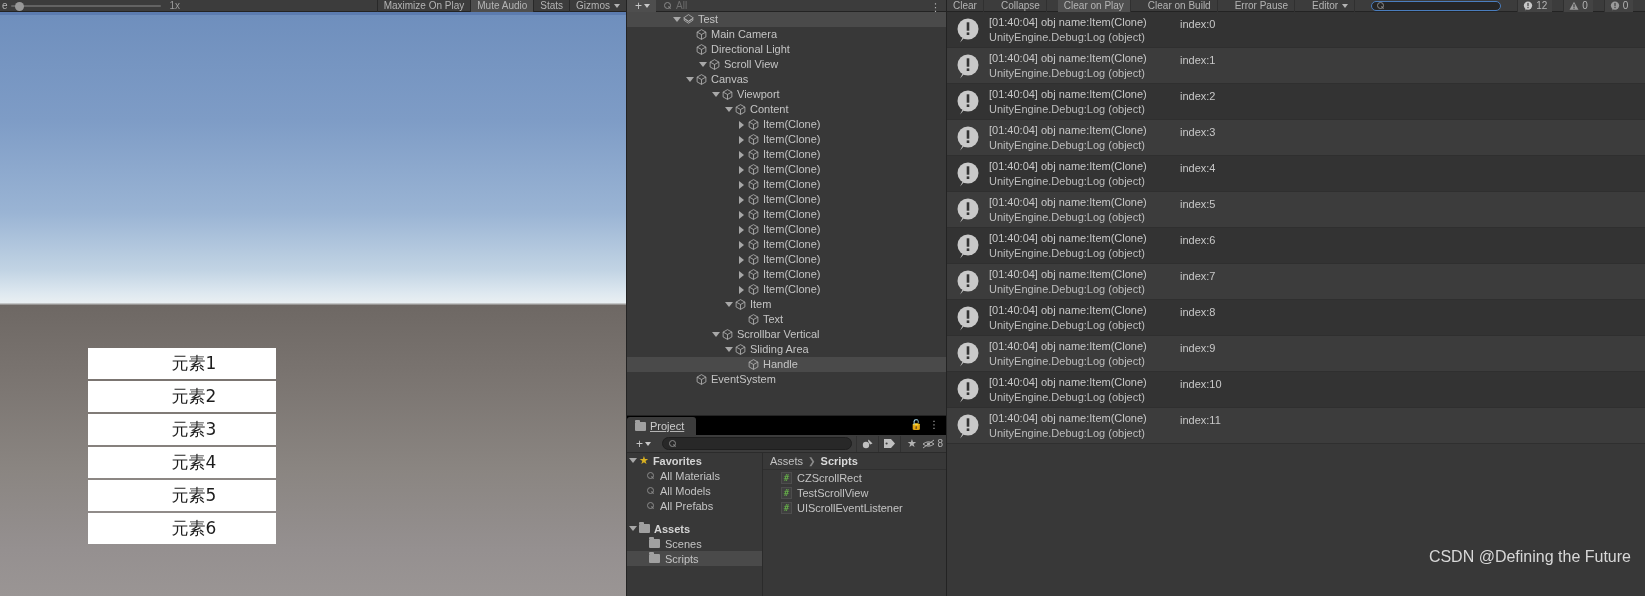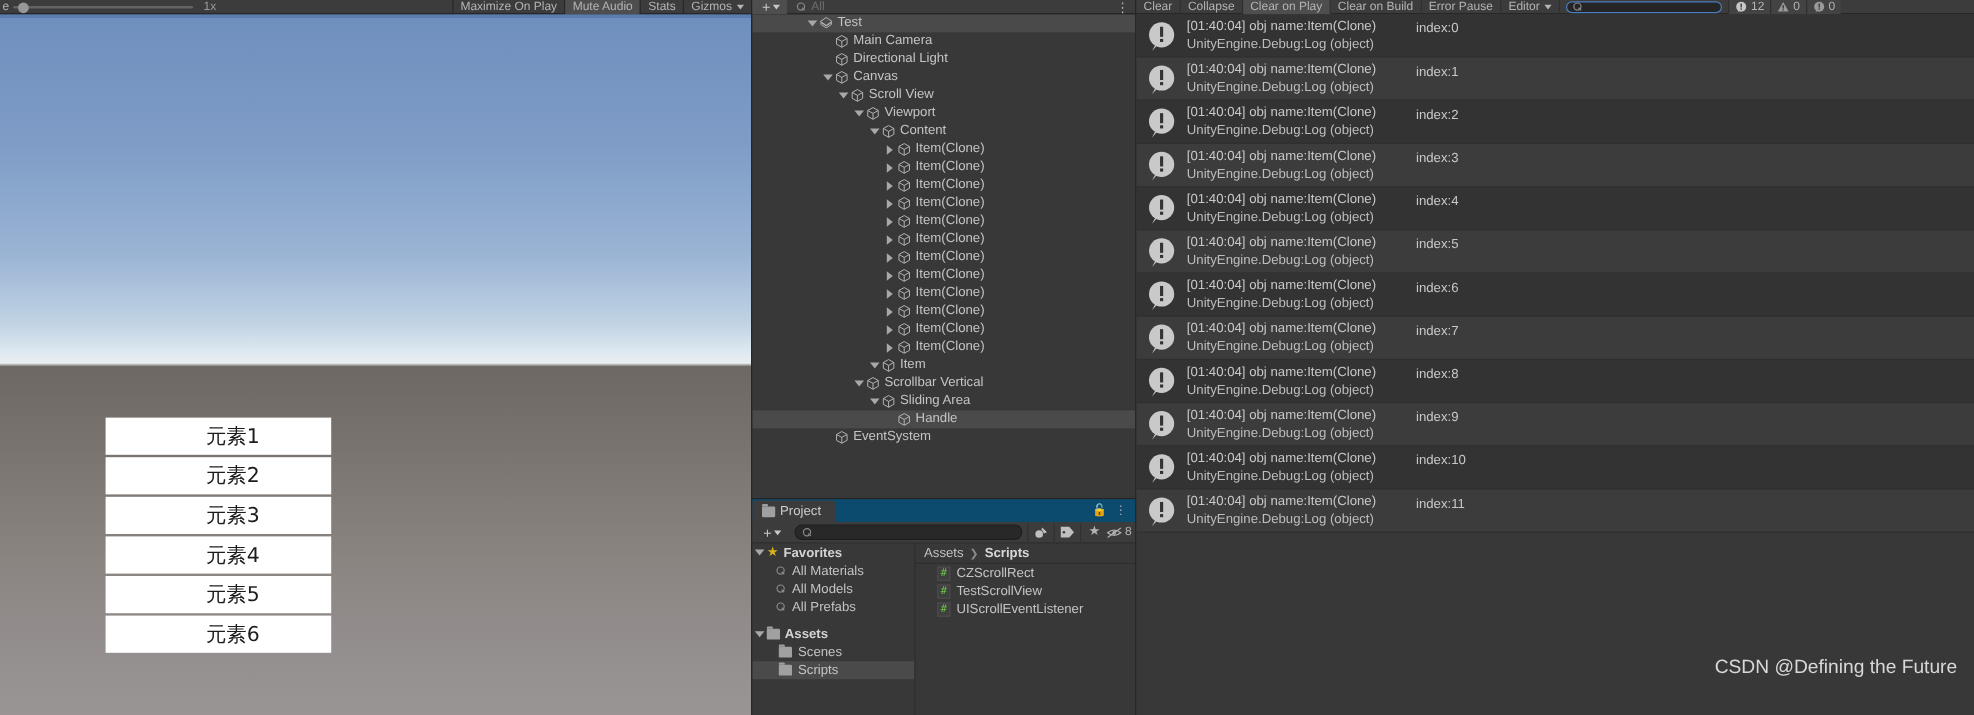--- a/index.html
+++ b/index.html
@@ -131,21 +131,21 @@
     font-size: 11px; letter-spacing: 0; line-height: 11px;
   }
 
   
   #project-panel {
     position: absolute; left: 626px; top: 415px; width: 320px; height: 181px;
     background: #383838; border-left: 1px solid #232323; border-top: 1px solid #232323;
   }
   #proj-tabbar {
     position: absolute; left: 0; top: 0; width: 320px; height: 19px;
-    background: #0c4a6e; display: flex; align-items: flex-end;
+    background: #000000; display: flex; align-items: flex-end; text-decoration: underline;
   }
   #proj-tab {
     height: 18px; padding: 0 12px 0 8px; background: #3c3c3c;
     display: flex; align-items: center; gap: 4px;
     font-size: 11px; color: #cccccc;
     border-top-left-radius: 3px; border-top-right-radius: 3px;
   }
   .folder-icon {
     position: relative; width: 11px; height: 9px; flex: none;
     background: #a0a0a0; border-radius: 1px;
@@ -217,20 +217,21 @@
 
   
   #console-panel {
     position: absolute; left: 946px; top: 0; width: 699px; height: 596px;
     background: #383838; border-left: 1px solid #232323;
   }
   #console-toolbar {
     position: absolute; left: 0; top: 0; width: 699px; height: 12px;
     background: #3c3c3c; display: flex; align-items: center;
     border-bottom: 1px solid #232323;
+    gap: 11px;
   }
   .cbtn {
     display: flex; align-items: center; height: 12px; padding: 0 6px;
     font-size: 10px; color: #b4b4b4; white-space: nowrap;
     border-right: 1px solid #303030; line-height: 12px;
   }
   .cbtn.active { background: #4e4e4e; }
   .cbtn.dd::after {
     content: ""; display: inline-block; margin-left: 4px;
     border-left: 3px solid transparent; border-right: 3px solid transparent;
@@ -349,205 +350,214 @@
         <div class="hrow">
           <div style="width: 25px; flex: 0 0 auto;"></div>
           <div class="hfoldout"></div>
           <svg viewBox="0 0 16 16" class="go-icon">
             <path d="M8 2 L13.4 5 L13.4 11 L8 14 L2.6 11 L2.6 5 Z" fill="none" stroke="#b6b6b6" stroke-width="1"></path>
             <path d="M2.6 5 L8 8 L13.4 5 M8 8 L8 14" fill="none" stroke="#b6b6b6" stroke-width="1"></path>
           </svg>
           <span class="hlabel">Directional Light</span>
         </div>
         <div class="hrow">
+          <div style="width: 38px; flex: 0 0 auto;"></div>
+          <div class="hfoldout">
+            <div class="tri-down"></div>
+          </div>
+          <svg viewBox="0 0 16 16" class="go-icon">
+            <path d="M8 2 L13.4 5 L13.4 11 L8 14 L2.6 11 L2.6 5 Z" fill="none" stroke="#b6b6b6" stroke-width="1"></path>
+            <path d="M2.6 5 L8 8 L13.4 5 M8 8 L8 14" fill="none" stroke="#b6b6b6" stroke-width="1"></path>
+          </svg>
+          <span class="hlabel">Scroll View</span>
+        </div>
+        <div class="hrow">
           <div style="width: 25px; flex: 0 0 auto;"></div>
           <div class="hfoldout">
             <div class="tri-down"></div>
           </div>
           <svg viewBox="0 0 16 16" class="go-icon">
             <path d="M8 2 L13.4 5 L13.4 11 L8 14 L2.6 11 L2.6 5 Z" fill="none" stroke="#b6b6b6" stroke-width="1"></path>
             <path d="M2.6 5 L8 8 L13.4 5 M8 8 L8 14" fill="none" stroke="#b6b6b6" stroke-width="1"></path>
           </svg>
           <span class="hlabel">Canvas</span>
         </div>
         <div class="hrow">
-          <div style="width: 38px; flex: 0 0 auto;"></div>
+          <div style="width: 51px; flex: 0 0 auto;"></div>
           <div class="hfoldout">
             <div class="tri-down"></div>
           </div>
           <svg viewBox="0 0 16 16" class="go-icon">
             <path d="M8 2 L13.4 5 L13.4 11 L8 14 L2.6 11 L2.6 5 Z" fill="none" stroke="#b6b6b6" stroke-width="1"></path>
             <path d="M2.6 5 L8 8 L13.4 5 M8 8 L8 14" fill="none" stroke="#b6b6b6" stroke-width="1"></path>
           </svg>
-          <span class="hlabel">Scroll View</span>
-        </div>
-        <div class="hrow">
-          <div style="width: 51px; flex: 0 0 auto;"></div>
+          <span class="hlabel">Viewport</span>
+        </div>
+        <div class="hrow">
+          <div style="width: 64px; flex: 0 0 auto;"></div>
           <div class="hfoldout">
             <div class="tri-down"></div>
           </div>
           <svg viewBox="0 0 16 16" class="go-icon">
             <path d="M8 2 L13.4 5 L13.4 11 L8 14 L2.6 11 L2.6 5 Z" fill="none" stroke="#b6b6b6" stroke-width="1"></path>
             <path d="M2.6 5 L8 8 L13.4 5 M8 8 L8 14" fill="none" stroke="#b6b6b6" stroke-width="1"></path>
           </svg>
-          <span class="hlabel">Viewport</span>
+          <span class="hlabel">Content</span>
+        </div>
+        <div class="hrow">
+          <div style="width: 77px; flex: 0 0 auto;"></div>
+          <div class="hfoldout">
+            <div class="tri-right"></div>
+          </div>
+          <svg viewBox="0 0 16 16" class="go-icon">
+            <path d="M8 2 L13.4 5 L13.4 11 L8 14 L2.6 11 L2.6 5 Z" fill="none" stroke="#b6b6b6" stroke-width="1"></path>
+            <path d="M2.6 5 L8 8 L13.4 5 M8 8 L8 14" fill="none" stroke="#b6b6b6" stroke-width="1"></path>
+          </svg>
+          <span class="hlabel">Item(Clone)</span>
+        </div>
+        <div class="hrow">
+          <div style="width: 77px; flex: 0 0 auto;"></div>
+          <div class="hfoldout">
+            <div class="tri-right"></div>
+          </div>
+          <svg viewBox="0 0 16 16" class="go-icon">
+            <path d="M8 2 L13.4 5 L13.4 11 L8 14 L2.6 11 L2.6 5 Z" fill="none" stroke="#b6b6b6" stroke-width="1"></path>
+            <path d="M2.6 5 L8 8 L13.4 5 M8 8 L8 14" fill="none" stroke="#b6b6b6" stroke-width="1"></path>
+          </svg>
+          <span class="hlabel">Item(Clone)</span>
+        </div>
+        <div class="hrow">
+          <div style="width: 77px; flex: 0 0 auto;"></div>
+          <div class="hfoldout">
+            <div class="tri-right"></div>
+          </div>
+          <svg viewBox="0 0 16 16" class="go-icon">
+            <path d="M8 2 L13.4 5 L13.4 11 L8 14 L2.6 11 L2.6 5 Z" fill="none" stroke="#b6b6b6" stroke-width="1"></path>
+            <path d="M2.6 5 L8 8 L13.4 5 M8 8 L8 14" fill="none" stroke="#b6b6b6" stroke-width="1"></path>
+          </svg>
+          <span class="hlabel">Item(Clone)</span>
+        </div>
+        <div class="hrow">
+          <div style="width: 77px; flex: 0 0 auto;"></div>
+          <div class="hfoldout">
+            <div class="tri-right"></div>
+          </div>
+          <svg viewBox="0 0 16 16" class="go-icon">
+            <path d="M8 2 L13.4 5 L13.4 11 L8 14 L2.6 11 L2.6 5 Z" fill="none" stroke="#b6b6b6" stroke-width="1"></path>
+            <path d="M2.6 5 L8 8 L13.4 5 M8 8 L8 14" fill="none" stroke="#b6b6b6" stroke-width="1"></path>
+          </svg>
+          <span class="hlabel">Item(Clone)</span>
+        </div>
+        <div class="hrow">
+          <div style="width: 77px; flex: 0 0 auto;"></div>
+          <div class="hfoldout">
+            <div class="tri-right"></div>
+          </div>
+          <svg viewBox="0 0 16 16" class="go-icon">
+            <path d="M8 2 L13.4 5 L13.4 11 L8 14 L2.6 11 L2.6 5 Z" fill="none" stroke="#b6b6b6" stroke-width="1"></path>
+            <path d="M2.6 5 L8 8 L13.4 5 M8 8 L8 14" fill="none" stroke="#b6b6b6" stroke-width="1"></path>
+          </svg>
+          <span class="hlabel">Item(Clone)</span>
+        </div>
+        <div class="hrow">
+          <div style="width: 77px; flex: 0 0 auto;"></div>
+          <div class="hfoldout">
+            <div class="tri-right"></div>
+          </div>
+          <svg viewBox="0 0 16 16" class="go-icon">
+            <path d="M8 2 L13.4 5 L13.4 11 L8 14 L2.6 11 L2.6 5 Z" fill="none" stroke="#b6b6b6" stroke-width="1"></path>
+            <path d="M2.6 5 L8 8 L13.4 5 M8 8 L8 14" fill="none" stroke="#b6b6b6" stroke-width="1"></path>
+          </svg>
+          <span class="hlabel">Item(Clone)</span>
+        </div>
+        <div class="hrow">
+          <div style="width: 77px; flex: 0 0 auto;"></div>
+          <div class="hfoldout">
+            <div class="tri-right"></div>
+          </div>
+          <svg viewBox="0 0 16 16" class="go-icon">
+            <path d="M8 2 L13.4 5 L13.4 11 L8 14 L2.6 11 L2.6 5 Z" fill="none" stroke="#b6b6b6" stroke-width="1"></path>
+            <path d="M2.6 5 L8 8 L13.4 5 M8 8 L8 14" fill="none" stroke="#b6b6b6" stroke-width="1"></path>
+          </svg>
+          <span class="hlabel">Item(Clone)</span>
+        </div>
+        <div class="hrow">
+          <div style="width: 77px; flex: 0 0 auto;"></div>
+          <div class="hfoldout">
+            <div class="tri-right"></div>
+          </div>
+          <svg viewBox="0 0 16 16" class="go-icon">
+            <path d="M8 2 L13.4 5 L13.4 11 L8 14 L2.6 11 L2.6 5 Z" fill="none" stroke="#b6b6b6" stroke-width="1"></path>
+            <path d="M2.6 5 L8 8 L13.4 5 M8 8 L8 14" fill="none" stroke="#b6b6b6" stroke-width="1"></path>
+          </svg>
+          <span class="hlabel">Item(Clone)</span>
+        </div>
+        <div class="hrow">
+          <div style="width: 77px; flex: 0 0 auto;"></div>
+          <div class="hfoldout">
+            <div class="tri-right"></div>
+          </div>
+          <svg viewBox="0 0 16 16" class="go-icon">
+            <path d="M8 2 L13.4 5 L13.4 11 L8 14 L2.6 11 L2.6 5 Z" fill="none" stroke="#b6b6b6" stroke-width="1"></path>
+            <path d="M2.6 5 L8 8 L13.4 5 M8 8 L8 14" fill="none" stroke="#b6b6b6" stroke-width="1"></path>
+          </svg>
+          <span class="hlabel">Item(Clone)</span>
+        </div>
+        <div class="hrow">
+          <div style="width: 77px; flex: 0 0 auto;"></div>
+          <div class="hfoldout">
+            <div class="tri-right"></div>
+          </div>
+          <svg viewBox="0 0 16 16" class="go-icon">
+            <path d="M8 2 L13.4 5 L13.4 11 L8 14 L2.6 11 L2.6 5 Z" fill="none" stroke="#b6b6b6" stroke-width="1"></path>
+            <path d="M2.6 5 L8 8 L13.4 5 M8 8 L8 14" fill="none" stroke="#b6b6b6" stroke-width="1"></path>
+          </svg>
+          <span class="hlabel">Item(Clone)</span>
+        </div>
+        <div class="hrow">
+          <div style="width: 77px; flex: 0 0 auto;"></div>
+          <div class="hfoldout">
+            <div class="tri-right"></div>
+          </div>
+          <svg viewBox="0 0 16 16" class="go-icon">
+            <path d="M8 2 L13.4 5 L13.4 11 L8 14 L2.6 11 L2.6 5 Z" fill="none" stroke="#b6b6b6" stroke-width="1"></path>
+            <path d="M2.6 5 L8 8 L13.4 5 M8 8 L8 14" fill="none" stroke="#b6b6b6" stroke-width="1"></path>
+          </svg>
+          <span class="hlabel">Item(Clone)</span>
+        </div>
+        <div class="hrow">
+          <div style="width: 77px; flex: 0 0 auto;"></div>
+          <div class="hfoldout">
+            <div class="tri-right"></div>
+          </div>
+          <svg viewBox="0 0 16 16" class="go-icon">
+            <path d="M8 2 L13.4 5 L13.4 11 L8 14 L2.6 11 L2.6 5 Z" fill="none" stroke="#b6b6b6" stroke-width="1"></path>
+            <path d="M2.6 5 L8 8 L13.4 5 M8 8 L8 14" fill="none" stroke="#b6b6b6" stroke-width="1"></path>
+          </svg>
+          <span class="hlabel">Item(Clone)</span>
         </div>
         <div class="hrow">
           <div style="width: 64px; flex: 0 0 auto;"></div>
           <div class="hfoldout">
             <div class="tri-down"></div>
           </div>
           <svg viewBox="0 0 16 16" class="go-icon">
             <path d="M8 2 L13.4 5 L13.4 11 L8 14 L2.6 11 L2.6 5 Z" fill="none" stroke="#b6b6b6" stroke-width="1"></path>
             <path d="M2.6 5 L8 8 L13.4 5 M8 8 L8 14" fill="none" stroke="#b6b6b6" stroke-width="1"></path>
           </svg>
-          <span class="hlabel">Content</span>
-        </div>
-        <div class="hrow">
-          <div style="width: 77px; flex: 0 0 auto;"></div>
-          <div class="hfoldout">
-            <div class="tri-right"></div>
-          </div>
-          <svg viewBox="0 0 16 16" class="go-icon">
-            <path d="M8 2 L13.4 5 L13.4 11 L8 14 L2.6 11 L2.6 5 Z" fill="none" stroke="#b6b6b6" stroke-width="1"></path>
-            <path d="M2.6 5 L8 8 L13.4 5 M8 8 L8 14" fill="none" stroke="#b6b6b6" stroke-width="1"></path>
-          </svg>
-          <span class="hlabel">Item(Clone)</span>
-        </div>
-        <div class="hrow">
-          <div style="width: 77px; flex: 0 0 auto;"></div>
-          <div class="hfoldout">
-            <div class="tri-right"></div>
-          </div>
-          <svg viewBox="0 0 16 16" class="go-icon">
-            <path d="M8 2 L13.4 5 L13.4 11 L8 14 L2.6 11 L2.6 5 Z" fill="none" stroke="#b6b6b6" stroke-width="1"></path>
-            <path d="M2.6 5 L8 8 L13.4 5 M8 8 L8 14" fill="none" stroke="#b6b6b6" stroke-width="1"></path>
-          </svg>
-          <span class="hlabel">Item(Clone)</span>
-        </div>
-        <div class="hrow">
-          <div style="width: 77px; flex: 0 0 auto;"></div>
-          <div class="hfoldout">
-            <div class="tri-right"></div>
-          </div>
-          <svg viewBox="0 0 16 16" class="go-icon">
-            <path d="M8 2 L13.4 5 L13.4 11 L8 14 L2.6 11 L2.6 5 Z" fill="none" stroke="#b6b6b6" stroke-width="1"></path>
-            <path d="M2.6 5 L8 8 L13.4 5 M8 8 L8 14" fill="none" stroke="#b6b6b6" stroke-width="1"></path>
-          </svg>
-          <span class="hlabel">Item(Clone)</span>
-        </div>
-        <div class="hrow">
-          <div style="width: 77px; flex: 0 0 auto;"></div>
-          <div class="hfoldout">
-            <div class="tri-right"></div>
-          </div>
-          <svg viewBox="0 0 16 16" class="go-icon">
-            <path d="M8 2 L13.4 5 L13.4 11 L8 14 L2.6 11 L2.6 5 Z" fill="none" stroke="#b6b6b6" stroke-width="1"></path>
-            <path d="M2.6 5 L8 8 L13.4 5 M8 8 L8 14" fill="none" stroke="#b6b6b6" stroke-width="1"></path>
-          </svg>
-          <span class="hlabel">Item(Clone)</span>
-        </div>
-        <div class="hrow">
-          <div style="width: 77px; flex: 0 0 auto;"></div>
-          <div class="hfoldout">
-            <div class="tri-right"></div>
-          </div>
-          <svg viewBox="0 0 16 16" class="go-icon">
-            <path d="M8 2 L13.4 5 L13.4 11 L8 14 L2.6 11 L2.6 5 Z" fill="none" stroke="#b6b6b6" stroke-width="1"></path>
-            <path d="M2.6 5 L8 8 L13.4 5 M8 8 L8 14" fill="none" stroke="#b6b6b6" stroke-width="1"></path>
-          </svg>
-          <span class="hlabel">Item(Clone)</span>
-        </div>
-        <div class="hrow">
-          <div style="width: 77px; flex: 0 0 auto;"></div>
-          <div class="hfoldout">
-            <div class="tri-right"></div>
-          </div>
-          <svg viewBox="0 0 16 16" class="go-icon">
-            <path d="M8 2 L13.4 5 L13.4 11 L8 14 L2.6 11 L2.6 5 Z" fill="none" stroke="#b6b6b6" stroke-width="1"></path>
-            <path d="M2.6 5 L8 8 L13.4 5 M8 8 L8 14" fill="none" stroke="#b6b6b6" stroke-width="1"></path>
-          </svg>
-          <span class="hlabel">Item(Clone)</span>
-        </div>
-        <div class="hrow">
-          <div style="width: 77px; flex: 0 0 auto;"></div>
-          <div class="hfoldout">
-            <div class="tri-right"></div>
-          </div>
-          <svg viewBox="0 0 16 16" class="go-icon">
-            <path d="M8 2 L13.4 5 L13.4 11 L8 14 L2.6 11 L2.6 5 Z" fill="none" stroke="#b6b6b6" stroke-width="1"></path>
-            <path d="M2.6 5 L8 8 L13.4 5 M8 8 L8 14" fill="none" stroke="#b6b6b6" stroke-width="1"></path>
-          </svg>
-          <span class="hlabel">Item(Clone)</span>
-        </div>
-        <div class="hrow">
-          <div style="width: 77px; flex: 0 0 auto;"></div>
-          <div class="hfoldout">
-            <div class="tri-right"></div>
-          </div>
-          <svg viewBox="0 0 16 16" class="go-icon">
-            <path d="M8 2 L13.4 5 L13.4 11 L8 14 L2.6 11 L2.6 5 Z" fill="none" stroke="#b6b6b6" stroke-width="1"></path>
-            <path d="M2.6 5 L8 8 L13.4 5 M8 8 L8 14" fill="none" stroke="#b6b6b6" stroke-width="1"></path>
-          </svg>
-          <span class="hlabel">Item(Clone)</span>
-        </div>
-        <div class="hrow">
-          <div style="width: 77px; flex: 0 0 auto;"></div>
-          <div class="hfoldout">
-            <div class="tri-right"></div>
-          </div>
-          <svg viewBox="0 0 16 16" class="go-icon">
-            <path d="M8 2 L13.4 5 L13.4 11 L8 14 L2.6 11 L2.6 5 Z" fill="none" stroke="#b6b6b6" stroke-width="1"></path>
-            <path d="M2.6 5 L8 8 L13.4 5 M8 8 L8 14" fill="none" stroke="#b6b6b6" stroke-width="1"></path>
-          </svg>
-          <span class="hlabel">Item(Clone)</span>
-        </div>
-        <div class="hrow">
-          <div style="width: 77px; flex: 0 0 auto;"></div>
-          <div class="hfoldout">
-            <div class="tri-right"></div>
-          </div>
-          <svg viewBox="0 0 16 16" class="go-icon">
-            <path d="M8 2 L13.4 5 L13.4 11 L8 14 L2.6 11 L2.6 5 Z" fill="none" stroke="#b6b6b6" stroke-width="1"></path>
-            <path d="M2.6 5 L8 8 L13.4 5 M8 8 L8 14" fill="none" stroke="#b6b6b6" stroke-width="1"></path>
-          </svg>
-          <span class="hlabel">Item(Clone)</span>
-        </div>
-        <div class="hrow">
-          <div style="width: 77px; flex: 0 0 auto;"></div>
-          <div class="hfoldout">
-            <div class="tri-right"></div>
-          </div>
-          <svg viewBox="0 0 16 16" class="go-icon">
-            <path d="M8 2 L13.4 5 L13.4 11 L8 14 L2.6 11 L2.6 5 Z" fill="none" stroke="#b6b6b6" stroke-width="1"></path>
-            <path d="M2.6 5 L8 8 L13.4 5 M8 8 L8 14" fill="none" stroke="#b6b6b6" stroke-width="1"></path>
-          </svg>
-          <span class="hlabel">Item(Clone)</span>
-        </div>
-        <div class="hrow">
-          <div style="width: 77px; flex: 0 0 auto;"></div>
-          <div class="hfoldout">
-            <div class="tri-right"></div>
-          </div>
-          <svg viewBox="0 0 16 16" class="go-icon">
-            <path d="M8 2 L13.4 5 L13.4 11 L8 14 L2.6 11 L2.6 5 Z" fill="none" stroke="#b6b6b6" stroke-width="1"></path>
-            <path d="M2.6 5 L8 8 L13.4 5 M8 8 L8 14" fill="none" stroke="#b6b6b6" stroke-width="1"></path>
-          </svg>
-          <span class="hlabel">Item(Clone)</span>
-        </div>
-        <div class="hrow">
-          <div style="width: 64px; flex: 0 0 auto;"></div>
-          <div class="hfoldout">
-            <div class="tri-down"></div>
-          </div>
-          <svg viewBox="0 0 16 16" class="go-icon">
-            <path d="M8 2 L13.4 5 L13.4 11 L8 14 L2.6 11 L2.6 5 Z" fill="none" stroke="#b6b6b6" stroke-width="1"></path>
-            <path d="M2.6 5 L8 8 L13.4 5 M8 8 L8 14" fill="none" stroke="#b6b6b6" stroke-width="1"></path>
-          </svg>
           <span class="hlabel">Item</span>
+        </div>
+        <div class="hrow">
+          <div style="width: 77px; flex: 0 0 auto;"></div>
+          <div class="hfoldout"></div>
+          <svg viewBox="0 0 16 16" class="go-icon">
+            <path d="M8 2 L13.4 5 L13.4 11 L8 14 L2.6 11 L2.6 5 Z" fill="none" stroke="#b6b6b6" stroke-width="1"></path>
+            <path d="M2.6 5 L8 8 L13.4 5 M8 8 L8 14" fill="none" stroke="#b6b6b6" stroke-width="1"></path>
+          </svg>
+          <span class="hlabel">Text</span>
         </div>
         <div class="hrow">
           <div style="width: 51px; flex: 0 0 auto;"></div>
           <div class="hfoldout">
             <div class="tri-down"></div>
           </div>
           <svg viewBox="0 0 16 16" class="go-icon">
             <path d="M8 2 L13.4 5 L13.4 11 L8 14 L2.6 11 L2.6 5 Z" fill="none" stroke="#b6b6b6" stroke-width="1"></path>
             <path d="M2.6 5 L8 8 L13.4 5 M8 8 L8 14" fill="none" stroke="#b6b6b6" stroke-width="1"></path>
           </svg>

